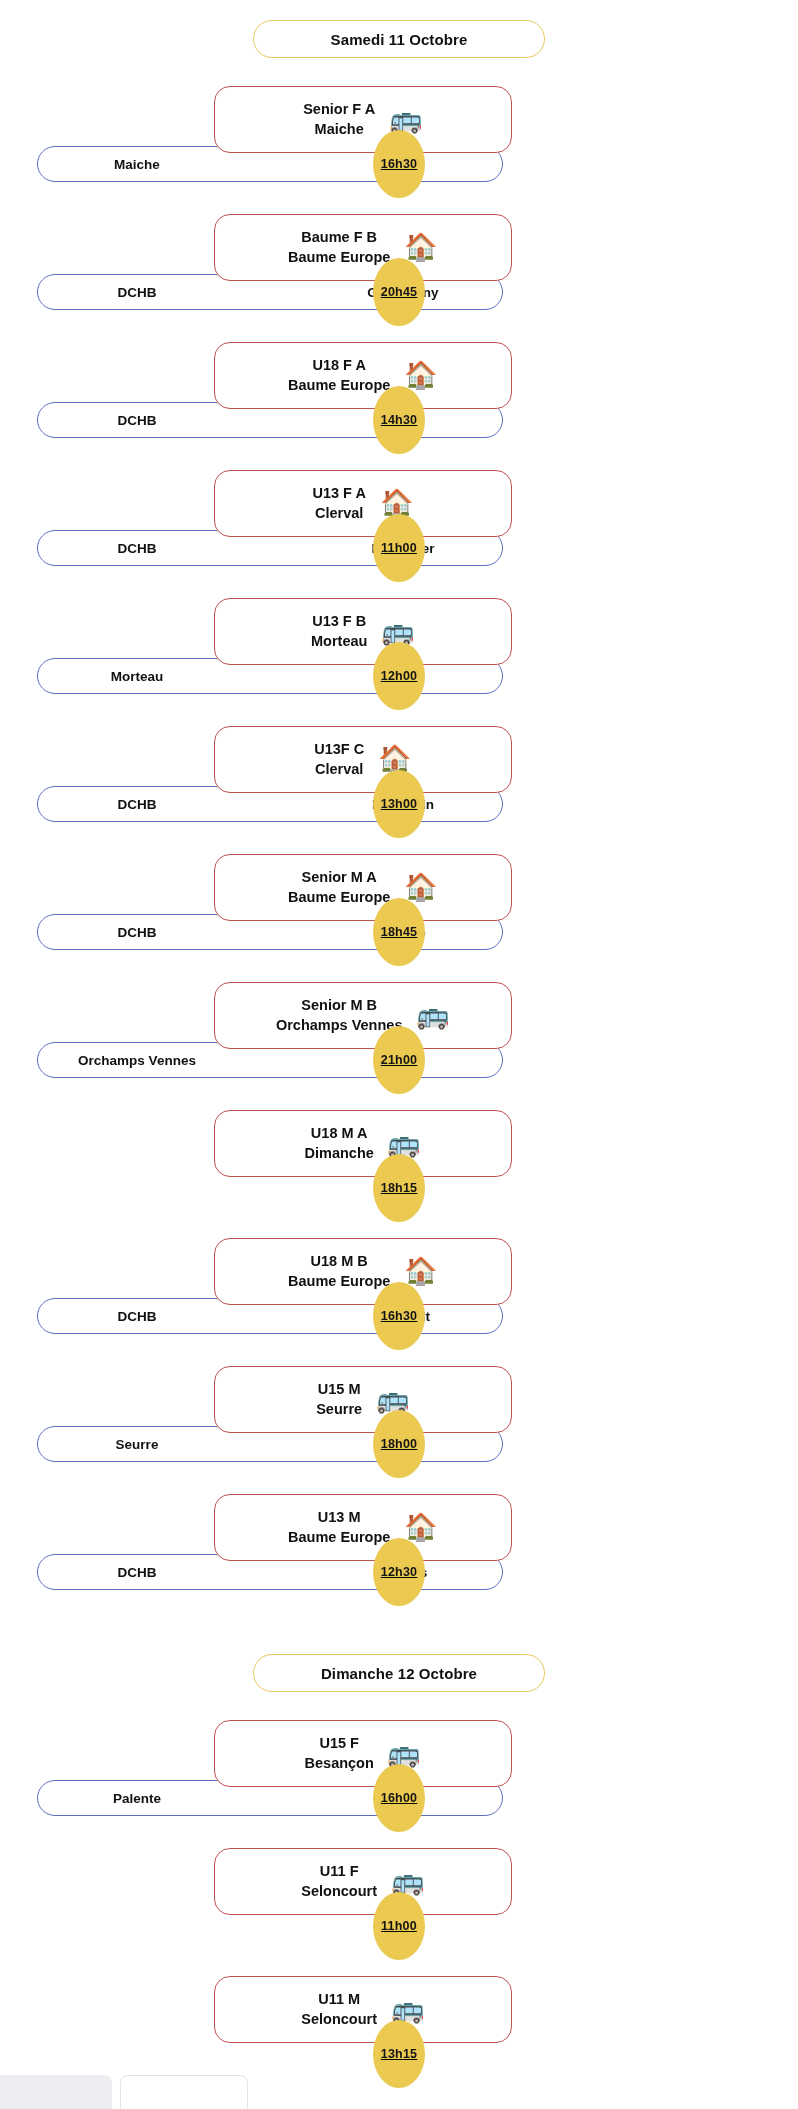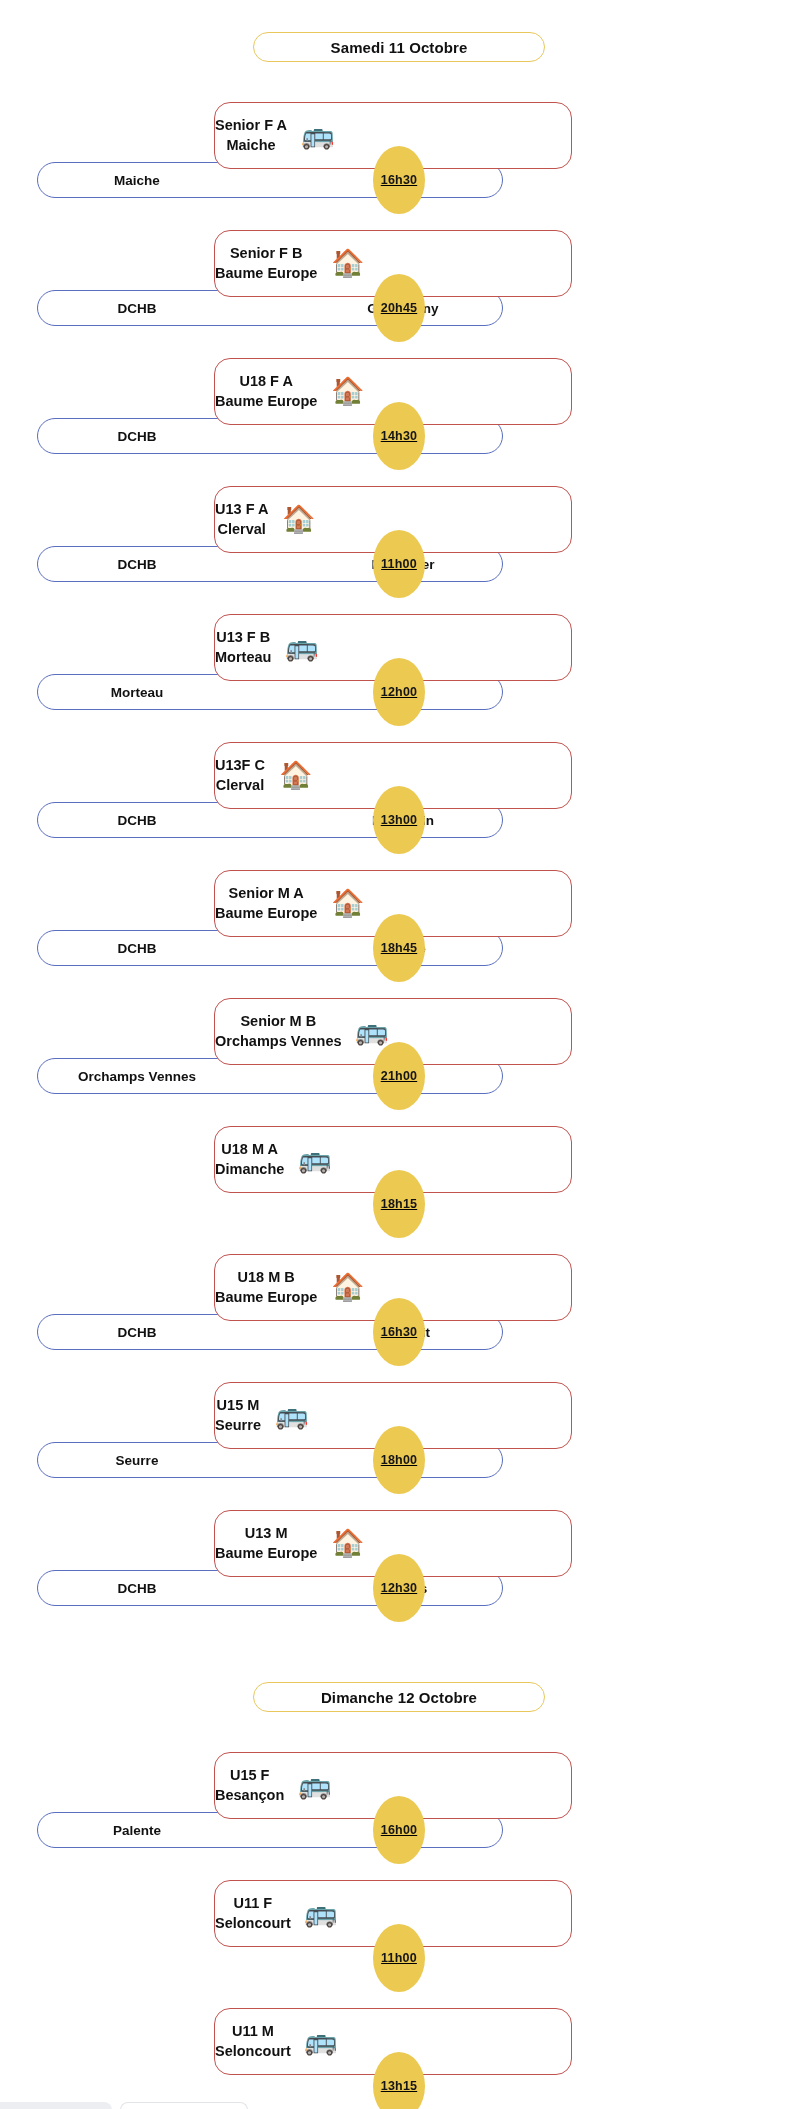--- a/index.html
+++ b/index.html
@@ -17,22 +17,22 @@
 
   #app {
     width: 798px;
     position: relative;
     padding-top: 16px;
   }
 
   
   .day-header {
     width: 292px;
-    margin: 16px auto;
-    height: 30px;
+    margin: 4px auto;
+    height: 38px;
     border: 1.5px solid #e8c85c;
     border-radius: 20px;
     background: #ffffff;
     display: flex;
     align-items: center;
     justify-content: center;
     position: relative;
     z-index: 5;
   }
   .day-header .day-label {
@@ -47,28 +47,28 @@
     position: relative;
     width: 798px;
     height: 128px;
   }
 
   
   .cat-card {
     position: absolute;
     left: 214px;
     top: 0;
-    width: 358px;
+    width: 298px;
     height: 67px;
     border: 1.3px solid #c1534f;
     border-radius: 16px;
     background: #ffffff;
     display: flex;
     align-items: center;
-    justify-content: flex-start;
+    justify-content: center;
     gap: 14px;
     z-index: 3;
   }
   .cat-text {
     display: flex;
     flex-direction: column;
     align-items: center;
     justify-content: center;
     line-height: 1.32;
   }
@@ -190,21 +190,21 @@
         <span class="team home">Maiche</span>
         <span class="team away">DCHB</span>
       </div>
       <div class="time-bubble">
         <span class="time-label">16h30</span>
       </div>
     </div>
     <div class="match">
       <div class="cat-card">
         <div class="cat-text">
-          <span class="cat-line">Senior F B</span>
+          <span class="cat-line">Baume F B</span>
           <span class="cat-line">Baume Europe</span>
         </div>
         <span class="cat-icon">🏠</span>
       </div>
       <div class="teams-pill">
         <span class="team home">DCHB</span>
         <span class="team away">Giromagny</span>
       </div>
       <div class="time-bubble">
         <span class="time-label">20h45</span>

